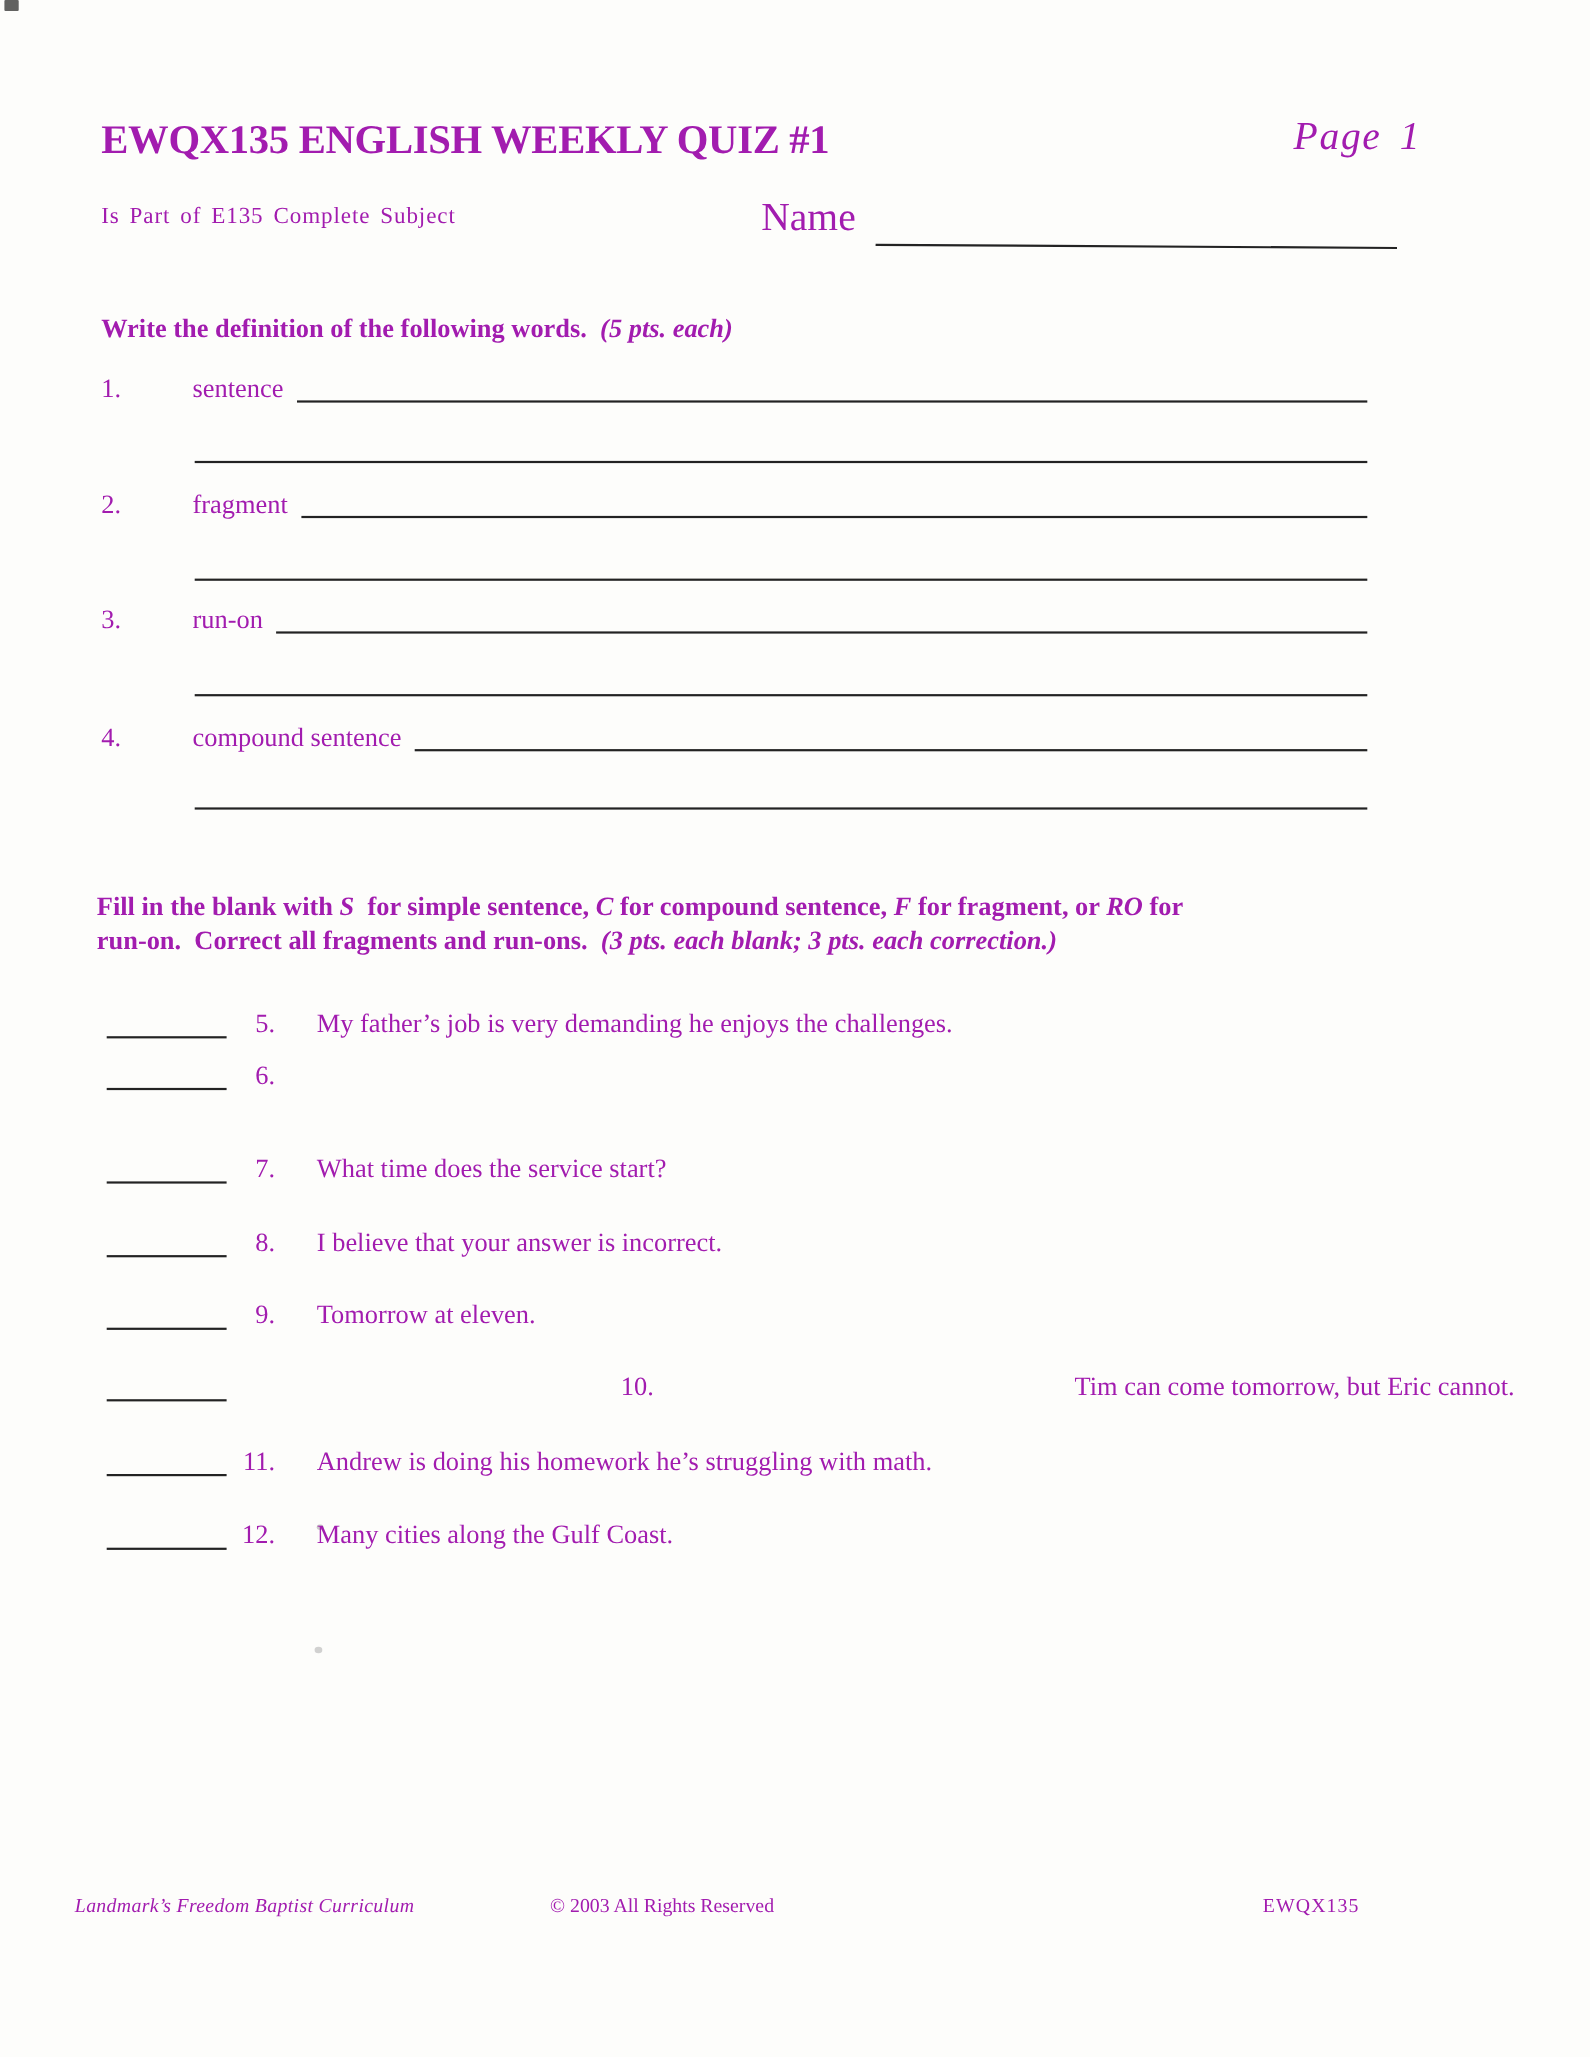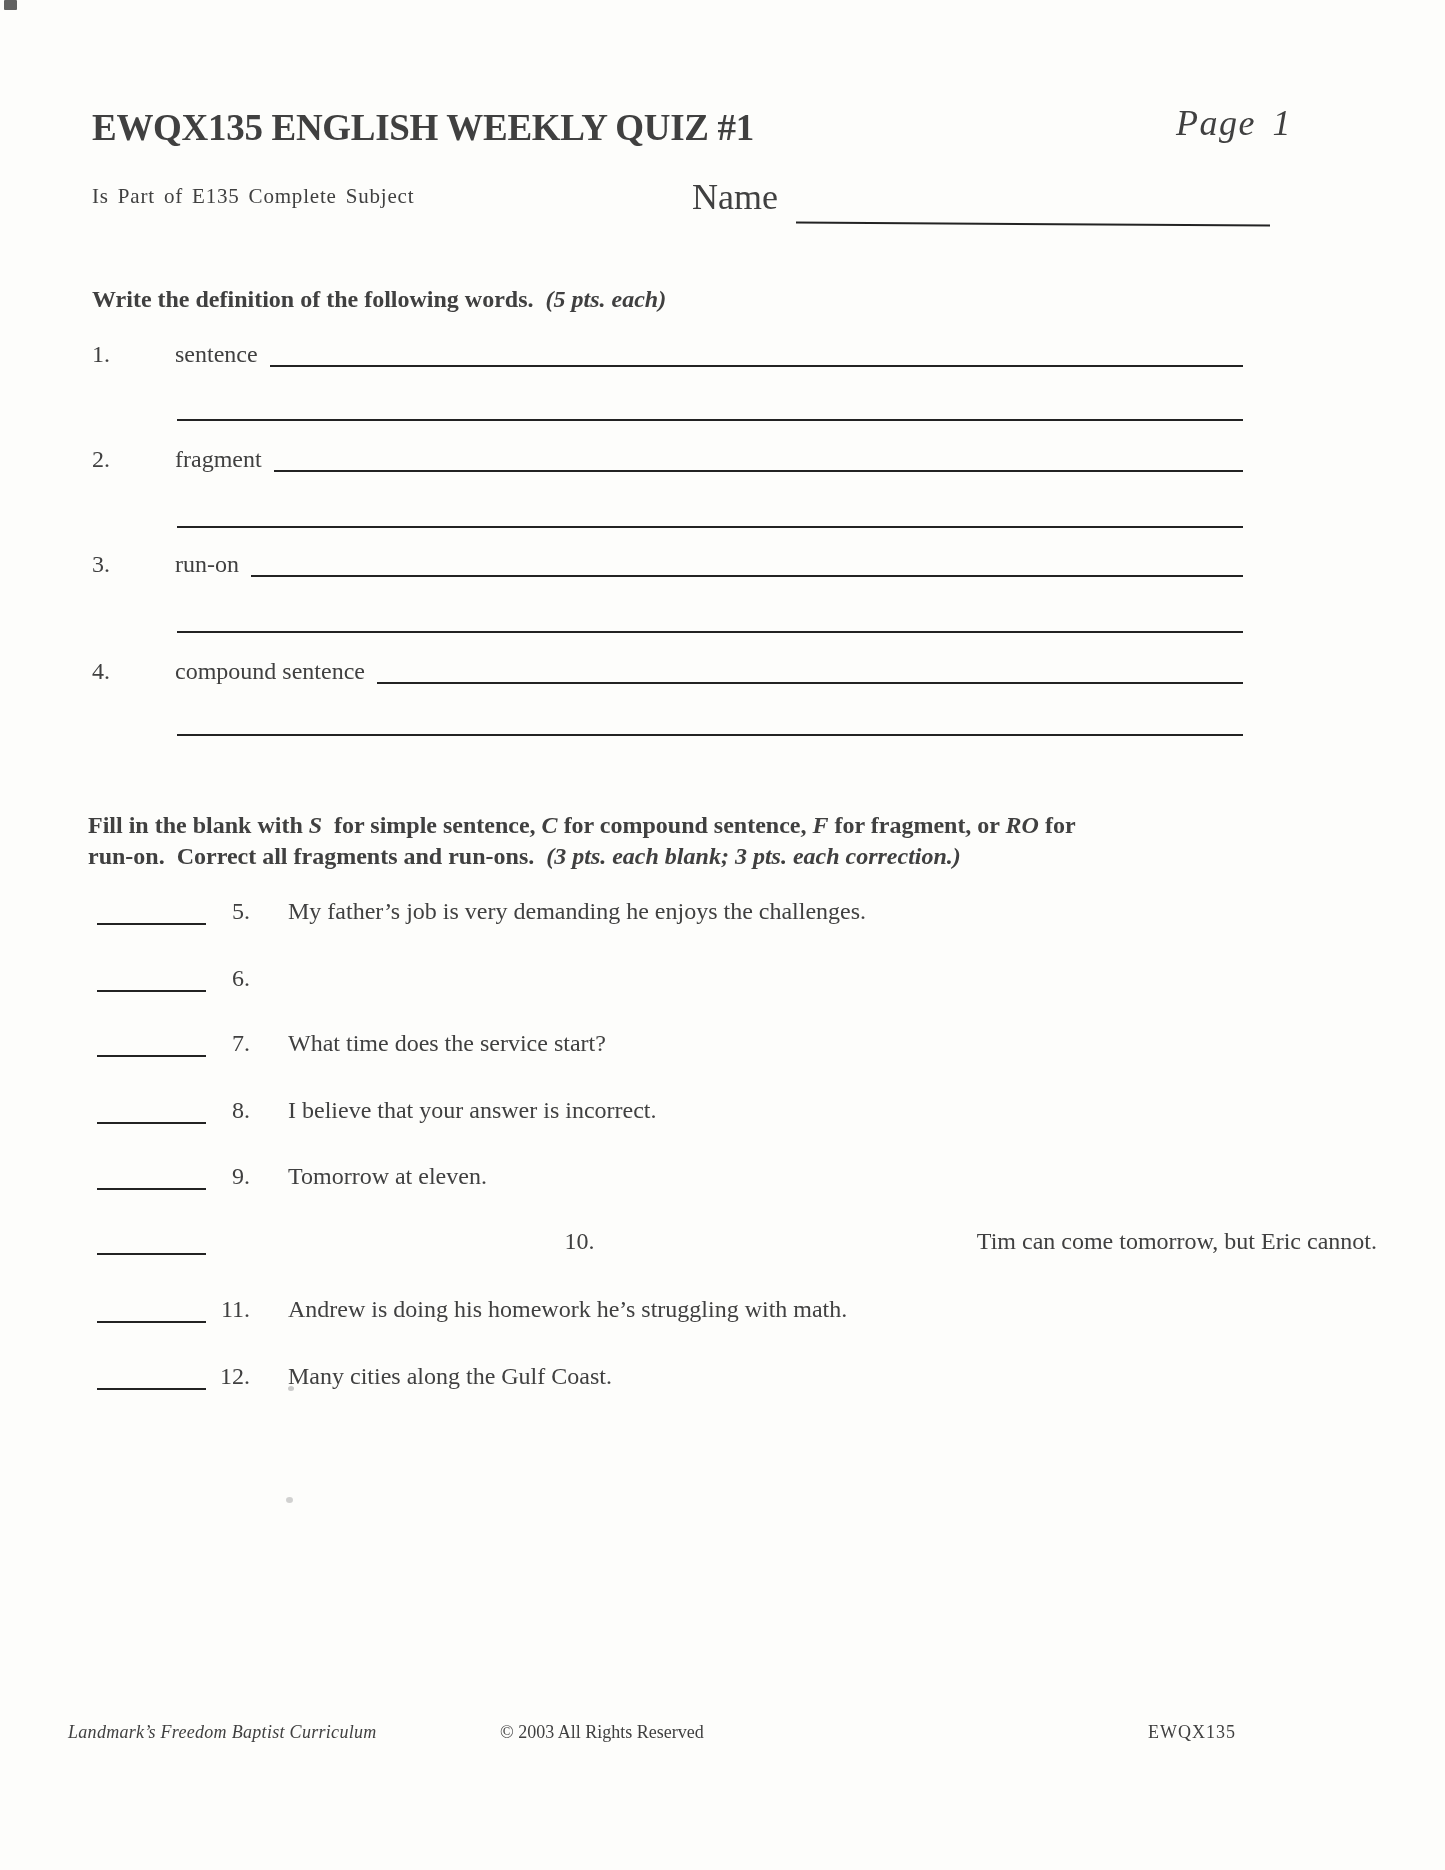--- a/index.html
+++ b/index.html
@@ -2,21 +2,21 @@
 <html><head>
 <meta charset="utf-8">
 <style>
   html,body{margin:0;padding:0;background:#e9e9e9;}
   .page{
     position:relative;
     width:1445px;height:1870px;
     margin:0 auto;
     background:#fdfdfb;
     font-family:"Liberation Serif","DejaVu Serif",serif;
-    color:#404040;
+    color:#a21caf;
     overflow:hidden;
   }
   .abs{position:absolute;}
 
   
   .title{left:92px;top:106px;font-size:37px;font-weight:bold;letter-spacing:-0.3px;}
   .pagenum{left:1176px;top:102px;font-size:36px;font-style:italic;letter-spacing:1.5px;word-spacing:6px;}
   .subtitle{left:92px;top:184px;font-size:21px;letter-spacing:0.8px;word-spacing:3px;}
   .name-row{left:692px;top:176px;width:578px;display:flex;align-items:flex-end;}
   .name-label{font-size:36px;padding-right:18px;}
@@ -32,21 +32,21 @@
   .def-row{display:flex;align-items:baseline;left:92px;width:1151px;font-size:24px;line-height:30px;}
   .def-num{width:83px;flex:none;}
   .def-word{padding-right:12px;white-space:nowrap;}
   .def-line{flex:1;height:2px;border-bottom:2px solid #232323;transform:translateY(5px);}
   .def-line2{left:177px;width:1066px;height:0;border-top:2px solid #232323;}
 
   
   .fill-row{left:97px;display:flex;align-items:baseline;font-size:24px;line-height:30px;width:1280px;}
   .blank{width:109px;flex:none;height:2px;border-bottom:2px solid #232323;transform:translateY(6px);}
   .fnum{width:44px;flex:none;text-align:right;}
-  .fsent{margin-left:38px;white-space:nowrap;}
+  .fsent{margin-left:38px;white-space:nowrap;margin-top:20px;}
 
   
   .footer{top:1722px;font-size:18px;}
   .f-left{left:68px;letter-spacing:0.3px;font-style:italic;}
   .f-center{left:500px;}
   .f-right{left:1148px;letter-spacing:1px;}
 
   
   .corner-mark{left:4px;top:0;width:13px;height:10px;background:#2e2e2e;opacity:.75;border-radius:1px;}
   .speck{border-radius:50%;}

